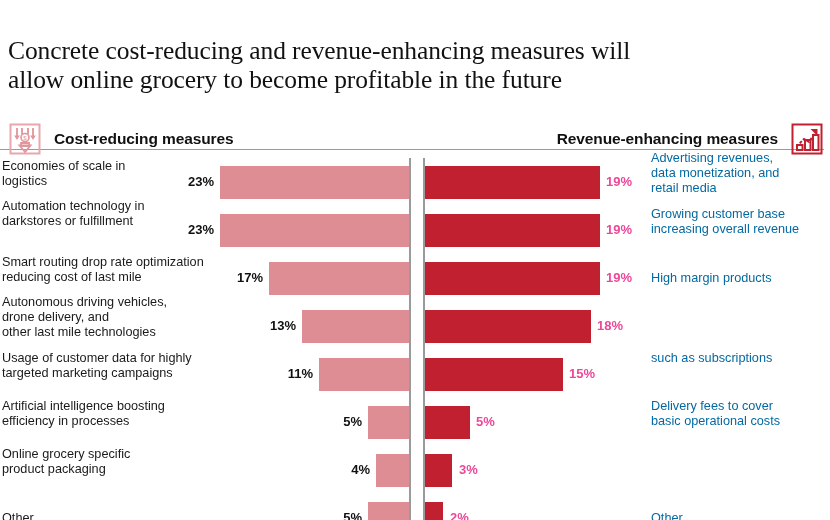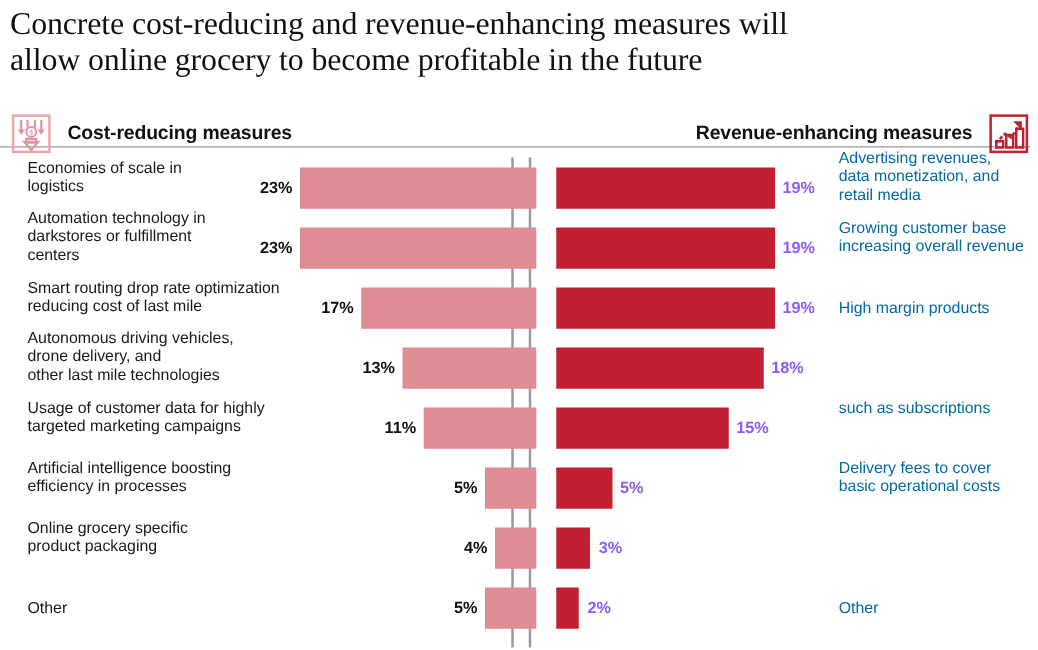--- a/index.html
+++ b/index.html
@@ -13,20 +13,21 @@
 
   body {
     font-family: "Liberation Sans", sans-serif;
     color: #1a1a1a;
     position: relative;
   }
 
   
   .title-block {
     padding: 4px 14px 0 8px;
+    margin-top: 32px;
   }
   .title-line {
     font-family: "Liberation Serif", serif;
     font-size: 25.5px;
     line-height: 29px;
     font-weight: 400;
     color: #111111;
     letter-spacing: -0.1px;
     white-space: nowrap;
   }
@@ -85,21 +86,20 @@
     background: #9a9a9a;
   }
   .axis-line.left  { left: 409px; }
   .axis-line.right { left: 423px; }
 
   .row {
     position: absolute;
     left: 0;
     right: 14px;
     height: 33px;
-    margin-left: 20px;
   }
 
   
   .lbl-left {
     position: absolute;
     left: 2px;
     width: 186px;
     font-size: 12.7px;
     line-height: 15px;
     color: #1a1a1a;
@@ -132,21 +132,21 @@
     left: 425px;
     height: 33px;
     background: #c0202f;
   }
 
   .val-right {
     position: absolute;
     top: 8px;
     font-size: 13px;
     font-weight: bold;
-    color: #8b5cf6;
+    color: #ec4899;
   }
 
   .lbl-right {
     position: absolute;
     left: 651px;
     width: 176px;
     font-size: 12.7px;
     line-height: 15px;
     color: #0369a1;
   }
@@ -221,21 +221,20 @@
       <div>Advertising revenues,</div>
       <div>data monetization, and</div>
       <div>retail media</div>
     </div>
   </div>
 
   <div class="row" style="top:56px">
     <div class="lbl-left c3">
       <div>Automation technology in</div>
       <div>darkstores or fulfillment</div>
-      <div>centers</div>
     </div>
     <div class="val-left" style="left:214px">23%</div>
     <div class="bar-left" style="left:220px;width:189px"></div>
     <div class="bar-right" style="width:175px"></div>
     <div class="val-right" style="left:606px">19%</div>
     <div class="lbl-right c2">
       <div>Growing customer base</div>
       <div>increasing overall revenue</div>
     </div>
   </div>

